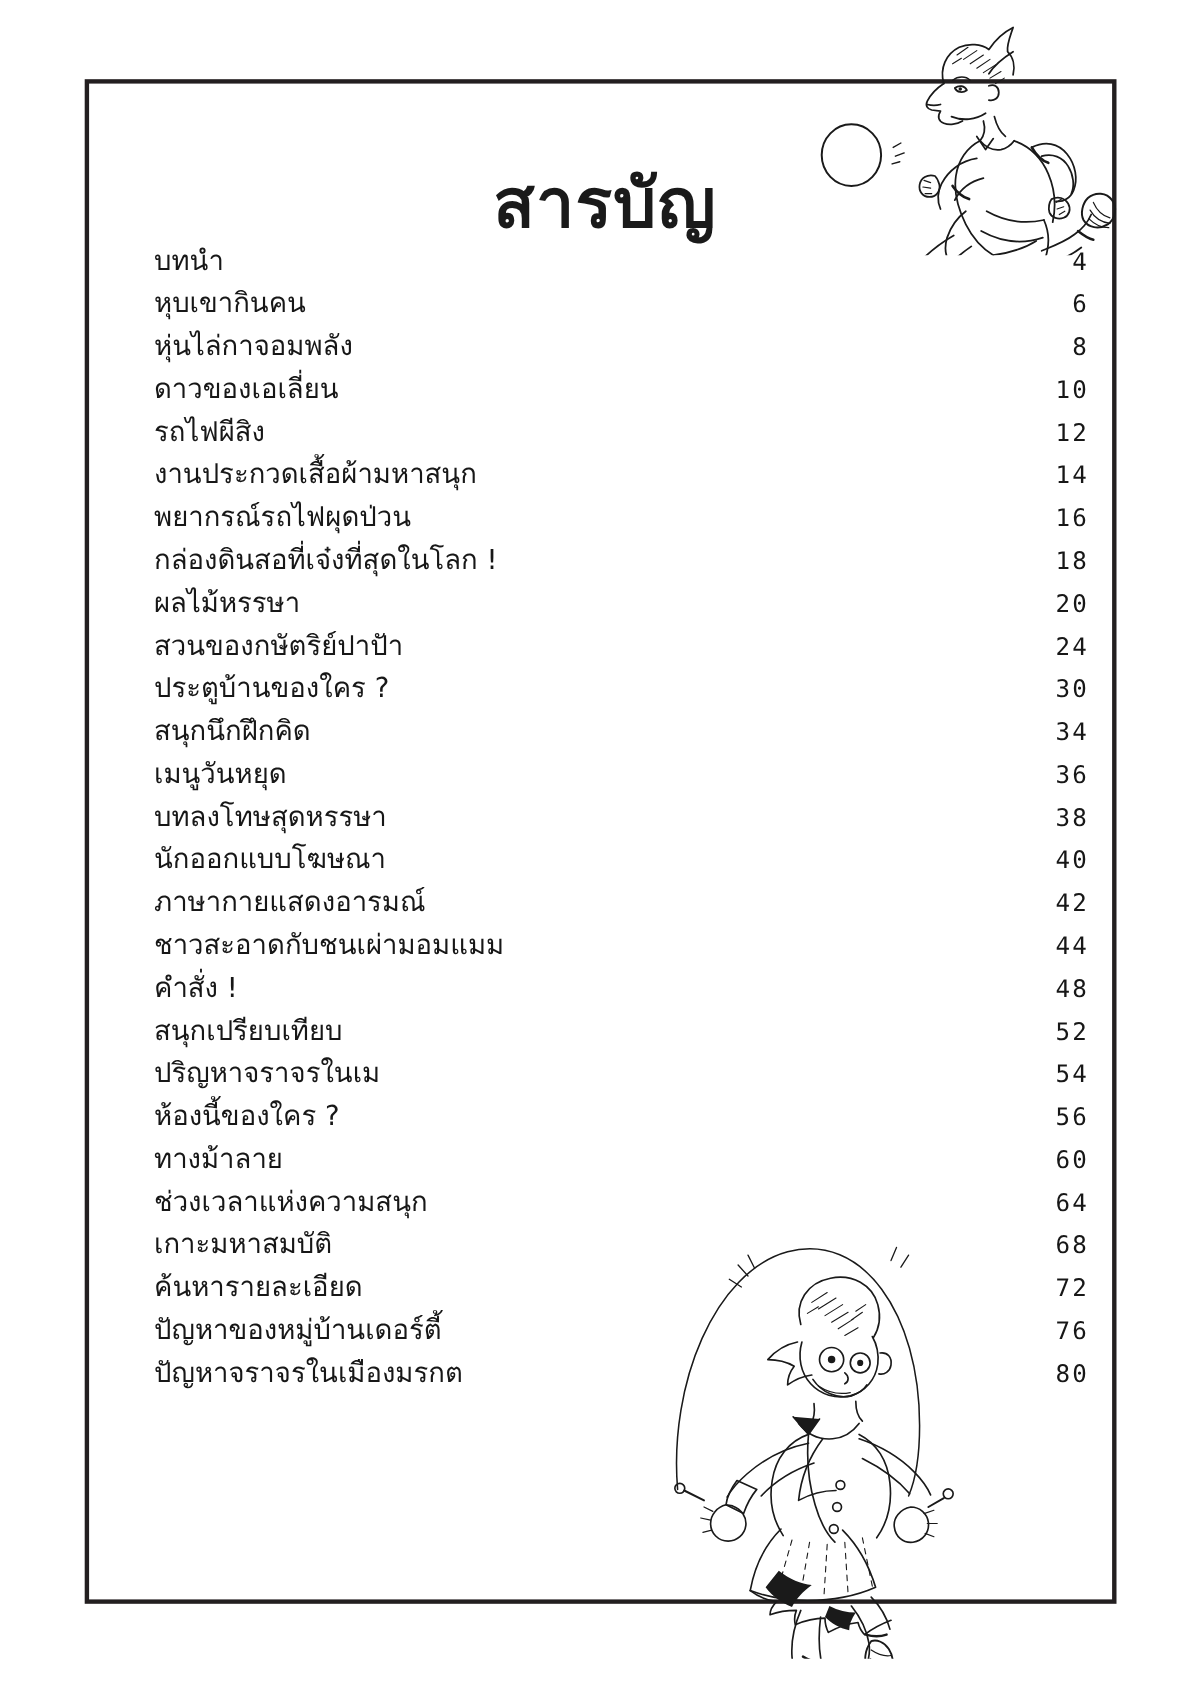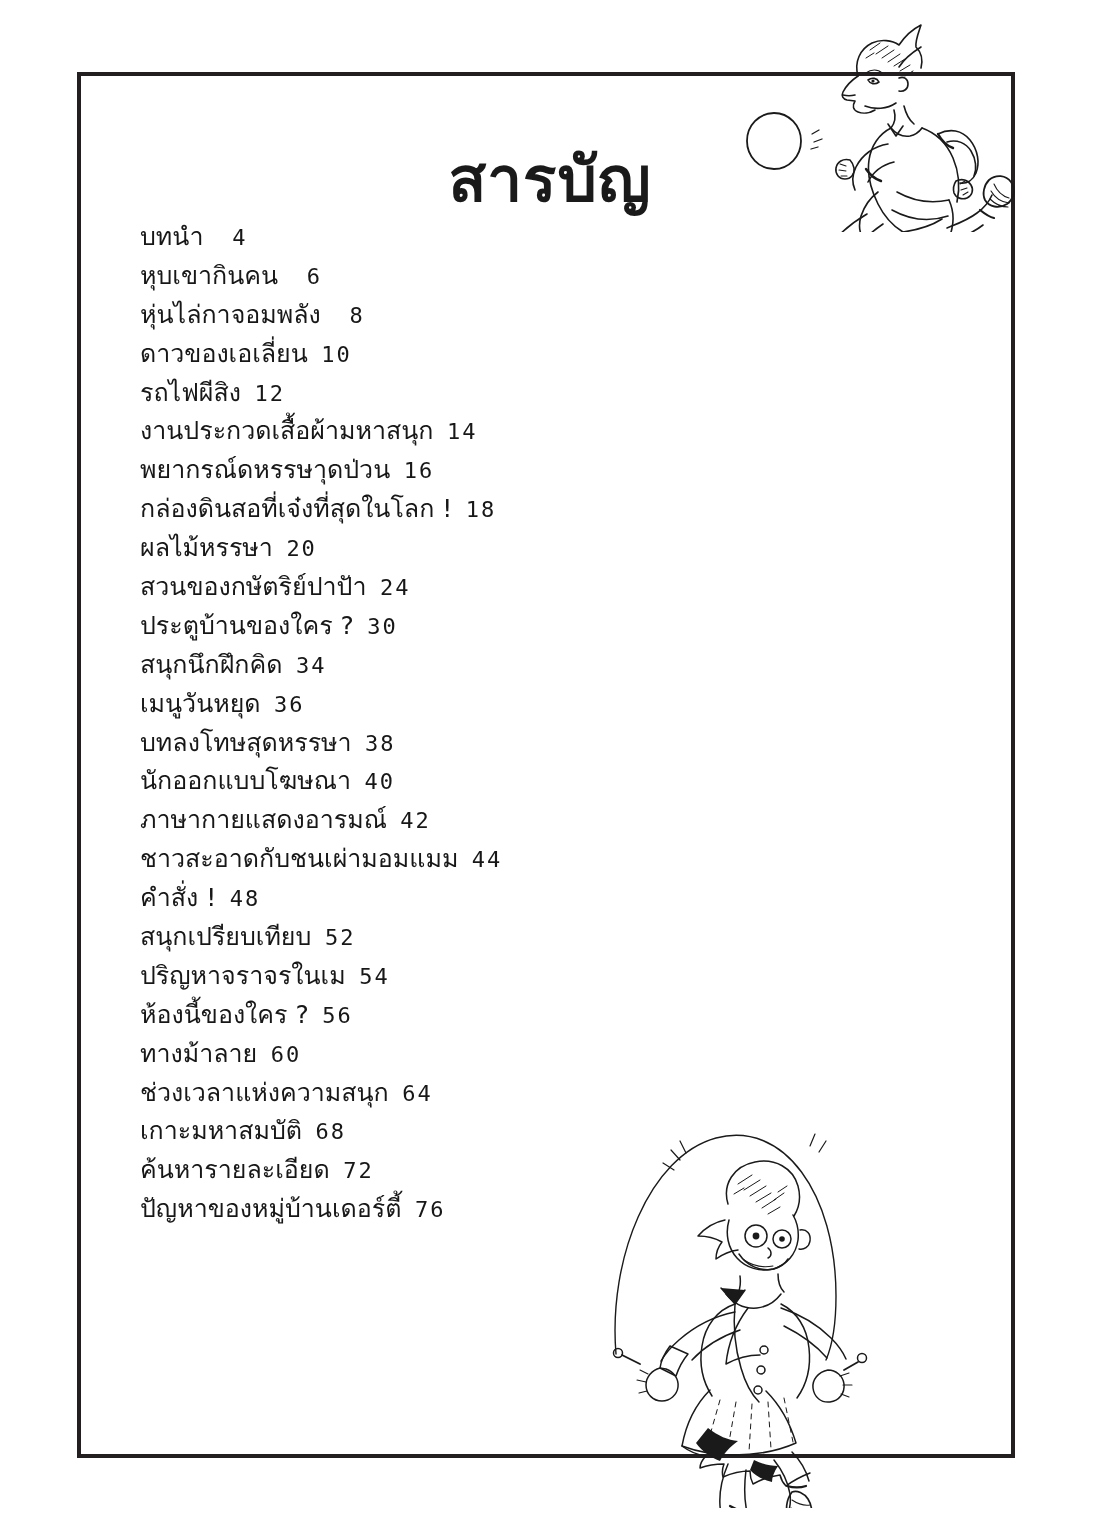--- a/index.html
+++ b/index.html
@@ -33,36 +33,35 @@
     left: 0;
     top: 78px;
     width: 938px;
     text-align: center;
     font-size: 62px;
     line-height: 1;
     color: #1a1a1a;
     font-weight: 700;
     letter-spacing: 1px;
     white-space: nowrap;
-    font-family: Liberation Mono, monospace;
   }
 
   
   #toc-list {
     position: absolute;
     left: 59px;
     top: 148px;
     width: 850px;
   }
   .toc-row {
     position: relative;
     height: 38.9px;
     display: flex;
     align-items: baseline;
-    justify-content: flex-start;
+    justify-content: space-between;
   }
   .toc-label {
     font-size: 25px;
     color: #171717;
     white-space: nowrap;
     line-height: 1;
   }
   .toc-page {
     font-size: 22px;
     color: #171717;
@@ -121,21 +120,21 @@
       </div>
       <div class="toc-row">
         <span class="toc-label">รถไฟผีสิง</span>
         <span class="toc-page">12</span>
       </div>
       <div class="toc-row">
         <span class="toc-label">งานประกวดเสื้อผ้ามหาสนุก</span>
         <span class="toc-page">14</span>
       </div>
       <div class="toc-row">
-        <span class="toc-label">พยากรณ์ดหรรษาุดป่วน</span>
+        <span class="toc-label">พยากรณ์รถไฟผุดป่วน</span>
         <span class="toc-page">16</span>
       </div>
       <div class="toc-row">
         <span class="toc-label">กล่องดินสอที่เจ๋งที่สุดในโลก !</span>
         <span class="toc-page">18</span>
       </div>
       <div class="toc-row">
         <span class="toc-label">ผลไม้หรรษา</span>
         <span class="toc-page">20</span>
       </div>
@@ -199,20 +198,24 @@
         <span class="toc-label">เกาะมหาสมบัติ</span>
         <span class="toc-page">68</span>
       </div>
       <div class="toc-row">
         <span class="toc-label">ค้นหารายละเอียด</span>
         <span class="toc-page">72</span>
       </div>
       <div class="toc-row">
         <span class="toc-label">ปัญหาของหมู่บ้านเดอร์ตี้</span>
         <span class="toc-page">76</span>
+      </div>
+      <div class="toc-row">
+        <span class="toc-label">ปัญหาจราจรในเมืองมรกต</span>
+        <span class="toc-page">80</span>
       </div>
     </div>
 
 </div>
 
 <div class="illus" id="illus-running-boy">
   <svg viewBox="0 0 282 218" xmlns="http://www.w3.org/2000/svg">
     <g fill="none" stroke="#1a1a1a" stroke-width="1.6" stroke-linecap="round" stroke-linejoin="round">
 
       <ellipse cx="32" cy="127" rx="27" ry="28" stroke-width="1.8"></ellipse>

